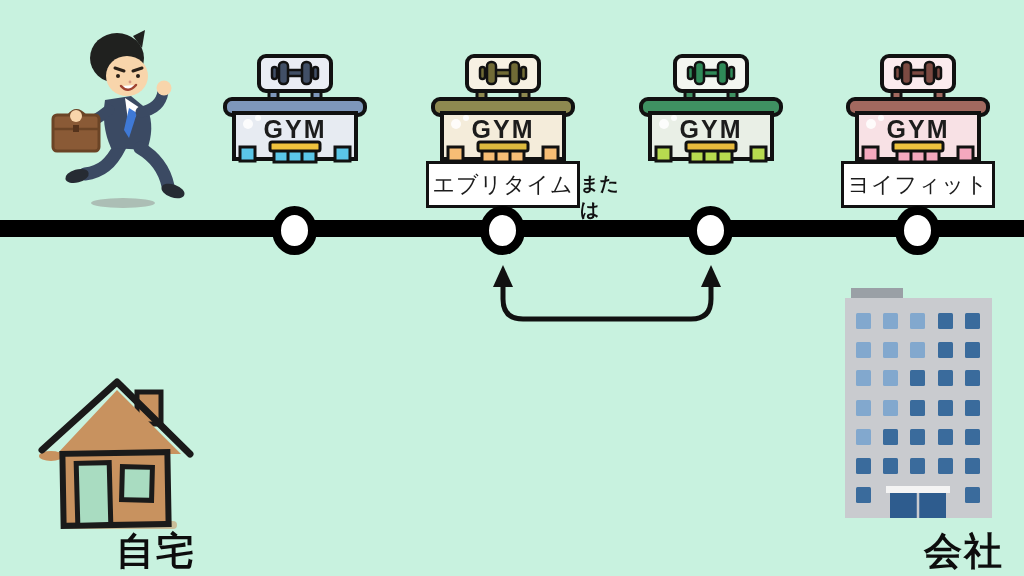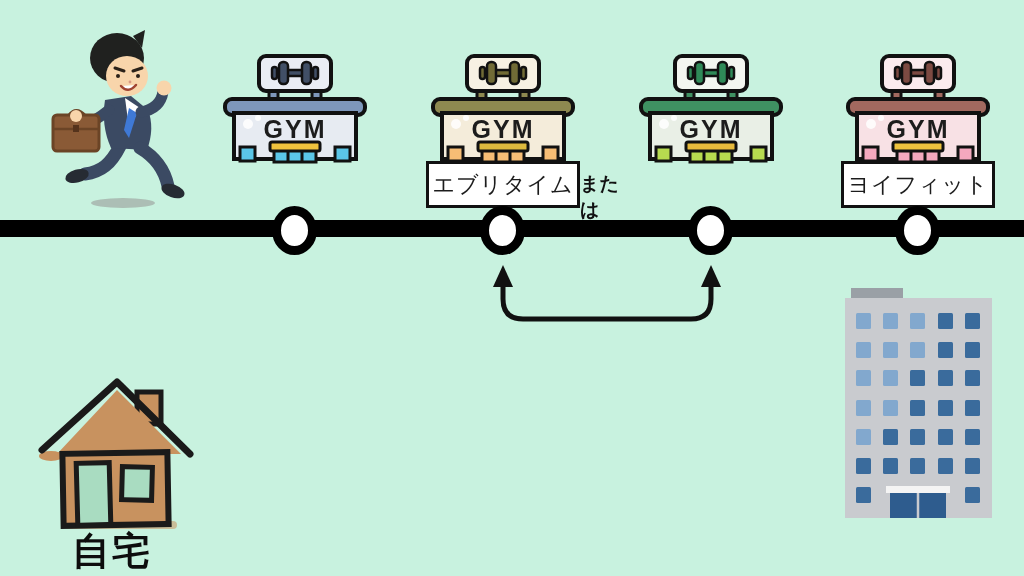--- a/index.html
+++ b/index.html
@@ -20,21 +20,21 @@
     background:var(--stationfill,#fff);border:9px solid var(--line,#000);border-radius:50%;}
 
   .or-label{position:absolute;left:580px;top:163px;width:40px;height:26px;z-index:4;
     font-size:19px;font-weight:800;color:#111;text-align:left;margin-top:8px;}
 
   .arrow-svg{position:absolute;left:490px;top:261px;z-index:2;}
   .runner-svg{position:absolute;left:45px;top:16px;z-index:2;}
   .house-svg{position:absolute;left:35px;top:372px;z-index:2;}
   .building-svg{position:absolute;left:840px;top:280px;z-index:2;}
 
-  .place-label{position:absolute;font-size:38px;font-weight:800;color:#0d0d0d;z-index:3;letter-spacing:2px;}
+  .place-label{position:absolute;font-size:38px;font-weight:800;color:#0d0d0d;z-index:3;letter-spacing:2px;margin-left:44px;}
   .home-label{left:72px;top:526px;}
   .company-label{left:880px;top:526px;}
 </style>
 </head>
 <body>
 
 <div class="scene">
 
   <svg class="runner-svg" width="150" height="195" viewBox="0 0 150 195">
     <ellipse cx="78" cy="187" rx="32" ry="5" fill="#9fa8a2" opacity="0.7"></ellipse>
@@ -266,14 +266,15 @@
         <rect x="125" y="178" width="15" height="16" rx="1.5" fill="#3a6b9c"></rect>
         <rect x="16" y="207" width="15" height="16" rx="1.5" fill="#3a6b9c"></rect>
         <rect x="125" y="207" width="15" height="16" rx="1.5" fill="#3a6b9c"></rect>
       </g>
     <g>
       <rect x="46" y="206" width="64" height="7" fill="#f4f4f4"></rect>
       <rect x="50" y="213" width="56" height="25" fill="var(--bldent)"></rect>
       <line x1="78" y1="213" x2="78" y2="238" stroke="var(--bldbody)" stroke-width="2.5"></line>
     </g>
   </svg>
+  <div class="place-label company-label">会社</div>
 
 </div>
 
 </body></html>

